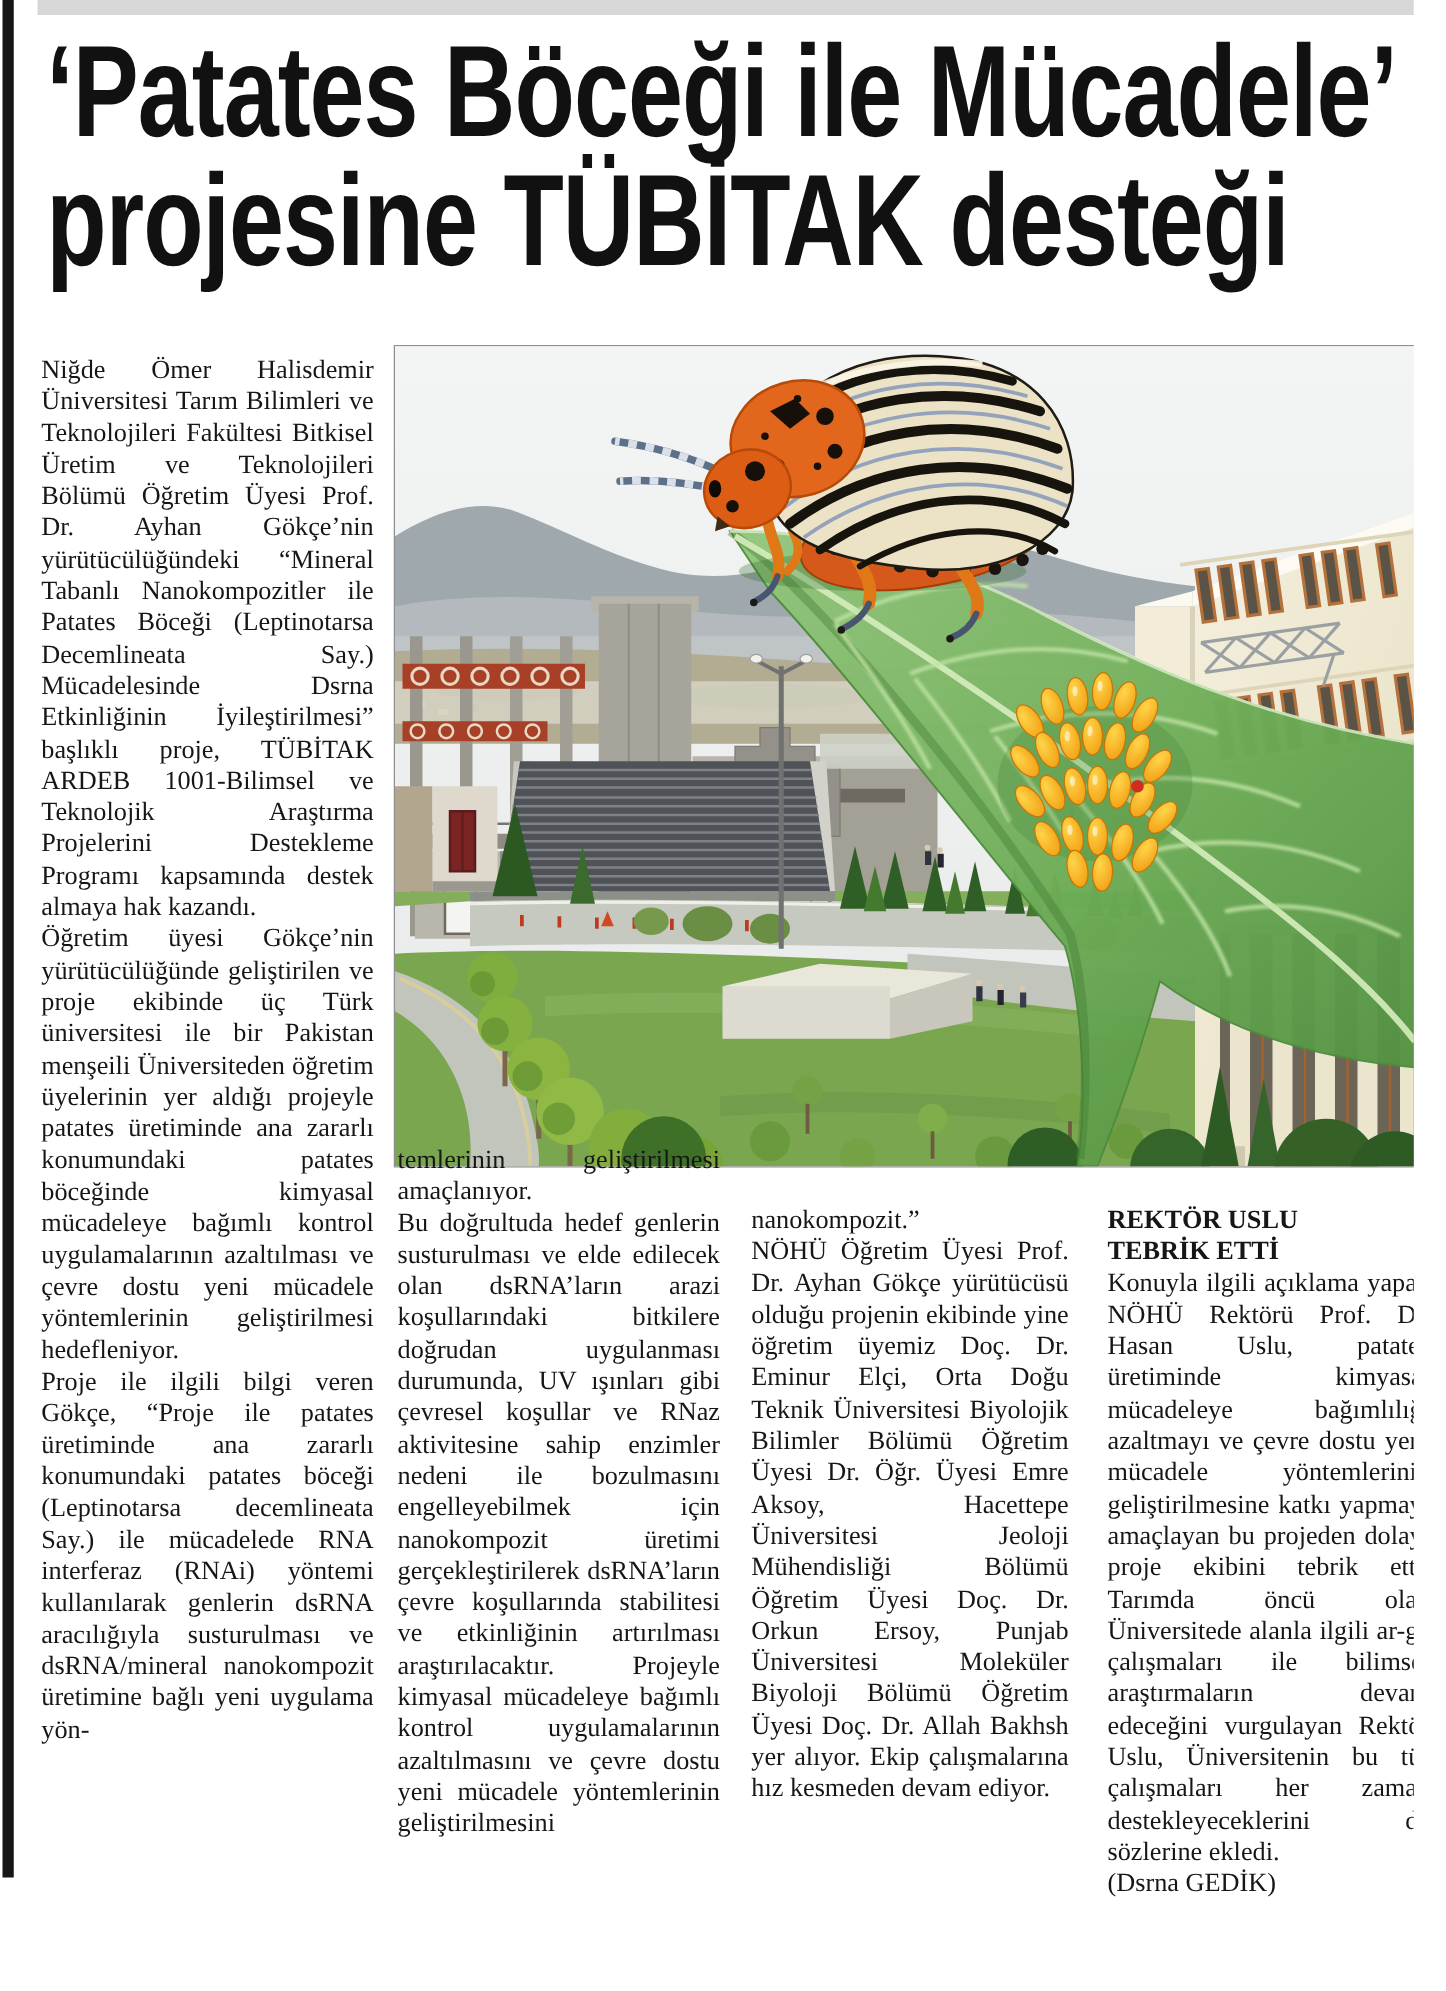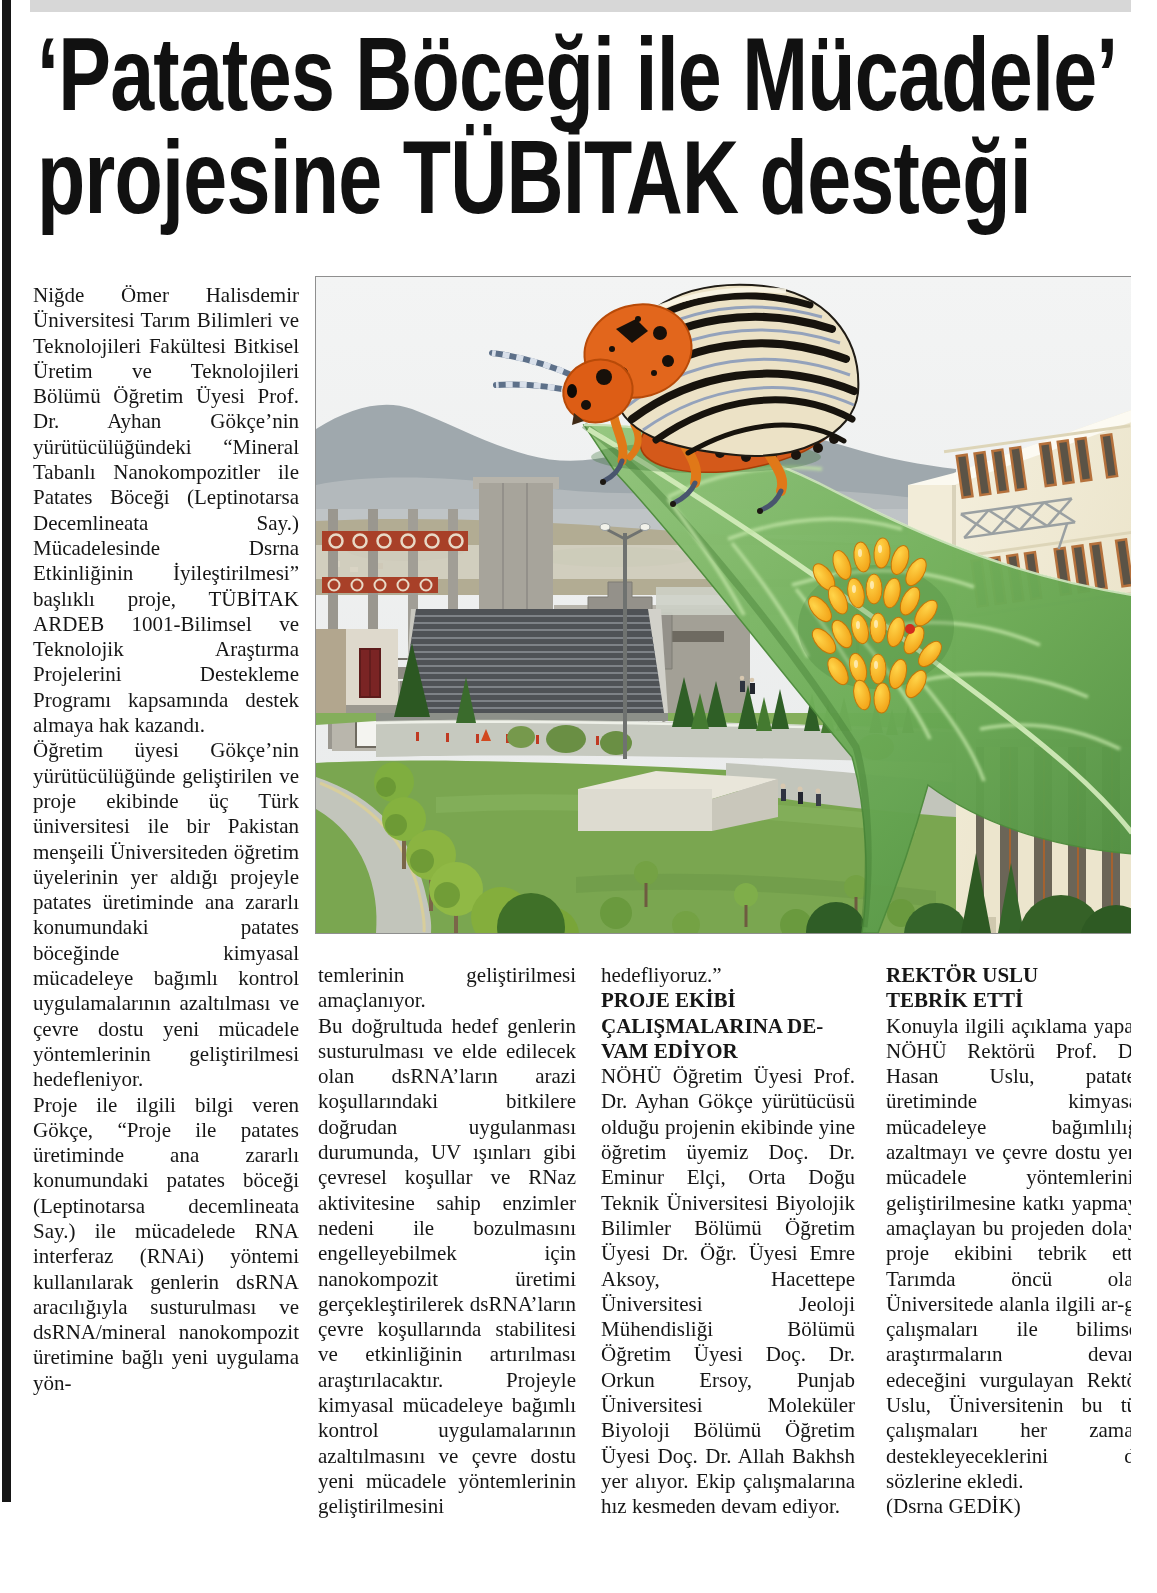--- a/index.html
+++ b/index.html
@@ -9,21 +9,21 @@
   .top-bar{position:absolute;left:30px;top:0;width:1127px;height:12px;background:#d7d7d7;}
   .headline{position:absolute;left:37px;top:23px;transform:scaleX(0.76);transform-origin:0 0;
             font-family:"Liberation Sans",sans-serif;font-weight:700;font-size:104px;line-height:103px;
             color:#111111;white-space:nowrap;letter-spacing:-1px;}
   .red-dot-svg{position:absolute;left:1146px;top:62px;width:11px;height:52px;overflow:visible;}
   .photo-frame{position:absolute;left:315px;top:276px;width:830px;height:656px;border:1px solid #8f8f8f;}
   .photo-frame svg{display:block;width:100%;height:100%;}
   .bodycol{position:absolute;text-align:justify;font-size:21px;line-height:25.3px;}
   .bodycol p{margin:0;}
   #col1{left:33px;top:283px;width:266px;}
-  #col2{left:318px;top:963px;width:258px;}
+  #col2{left:318px;top:915px;width:258px;}
   #col3{left:601px;top:963px;width:254px;}
   #col4{left:886px;top:963px;width:258px;}
   .subhead{font-weight:700;text-align:left;white-space:pre-line;margin:0;}
 </style>
 </head>
 <body>
 
 <div id="page">
 
   <div class="left-rule"></div>
@@ -460,24 +460,21 @@
       </g>
     </svg>
   </div>
 
   <div id="col2" class="bodycol">
     <p>temlerinin geliştirilmesi amaçlanıyor.</p>
     <p>Bu doğrultuda hedef genlerin susturulması ve elde edilecek olan dsRNA’ların arazi koşullarındaki bitkilere doğrudan uygulanması durumunda, UV ışınları gibi çevresel koşullar ve RNaz aktivitesine sahip enzimler nedeni ile bozulmasını engelleyebilmek için nanokompozit üretimi gerçekleştirilerek dsRNA’ların çevre koşullarında stabilitesi ve etkinliğinin artırılması araştırılacaktır. Projeyle kimyasal mücadeleye bağımlı kontrol uygulamalarının azaltılmasını ve çevre dostu yeni mücadele yöntemlerinin geliştirilmesini</p>
   </div>
 
   <div id="col3" class="bodycol">
-    <p>hedefliyoruz.”</p>
-    <p class="subhead">PROJE EKİBİ
-ÇALIŞMALARINA DE-
-VAM EDİYOR</p>
+    <p>nanokompozit.”</p>
     <p>NÖHÜ Öğretim Üyesi Prof. Dr. Ayhan Gökçe yürütücüsü olduğu projenin ekibinde yine öğretim üyemiz Doç. Dr. Eminur Elçi, Orta Doğu Teknik Üniversitesi Biyolojik Bilimler Bölümü Öğretim Üyesi Dr. Öğr. Üyesi Emre Aksoy, Hacettepe Üniversitesi Jeoloji Mühendisliği Bölümü Öğretim Üyesi Doç. Dr. Orkun Ersoy, Punjab Üniversitesi Moleküler Biyoloji Bölümü Öğretim Üyesi Doç. Dr. Allah Bakhsh yer alıyor. Ekip çalışmalarına hız kesmeden devam ediyor.</p>
   </div>
 
   <div id="col4" class="bodycol">
     <p class="subhead">REKTÖR USLU
 TEBRİK ETTİ</p>
     <p>Konuyla ilgili açıklama yapan NÖHÜ Rektörü Prof. Dr. Hasan Uslu, patates üretiminde kimyasal mücadeleye bağımlılığı azaltmayı ve çevre dostu yeni mücadele yöntemlerinin geliştirilmesine katkı yapmayı amaçlayan bu projeden dolayı proje ekibini tebrik etti. Tarımda öncü olan Üniversitede alanla ilgili ar-ge çalışmaları ile bilimsel araştırmaların devam edeceğini vurgulayan Rektör Uslu, Üniversitenin bu tür çalışmaları her zaman destekleyeceklerini de sözlerine ekledi.</p>
     <p>(Dsrna GEDİK)</p>
   </div>
 

